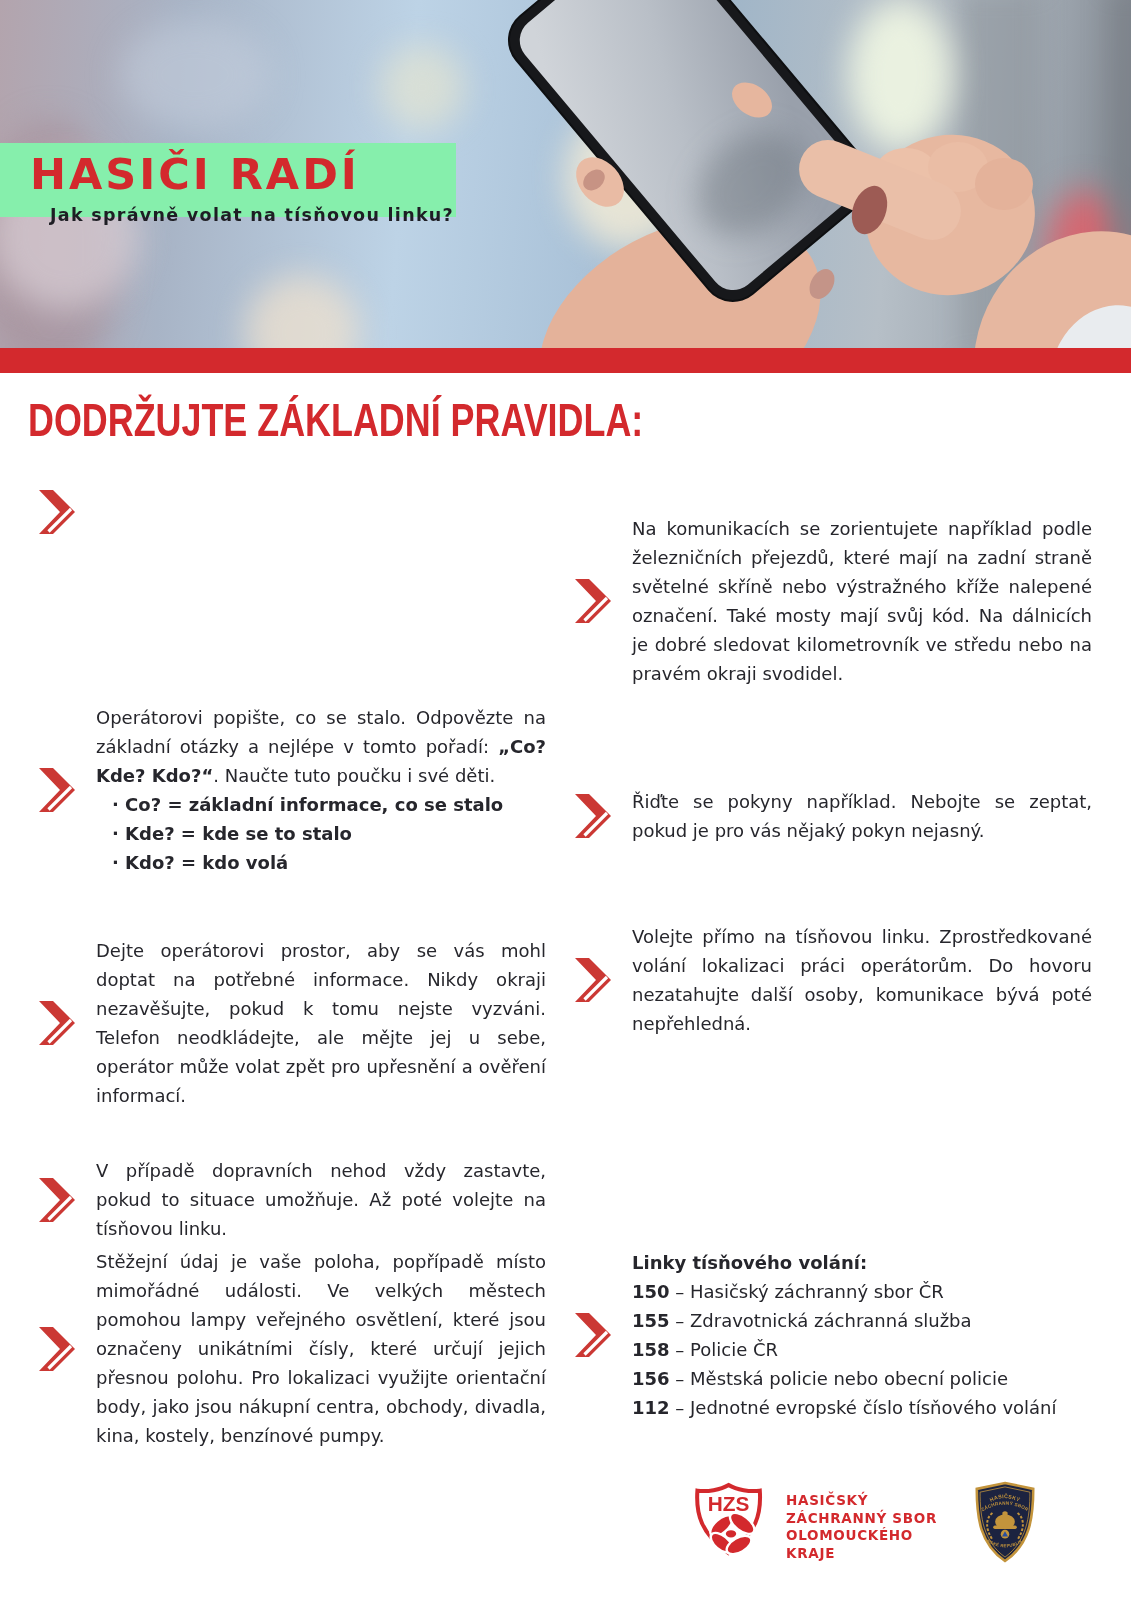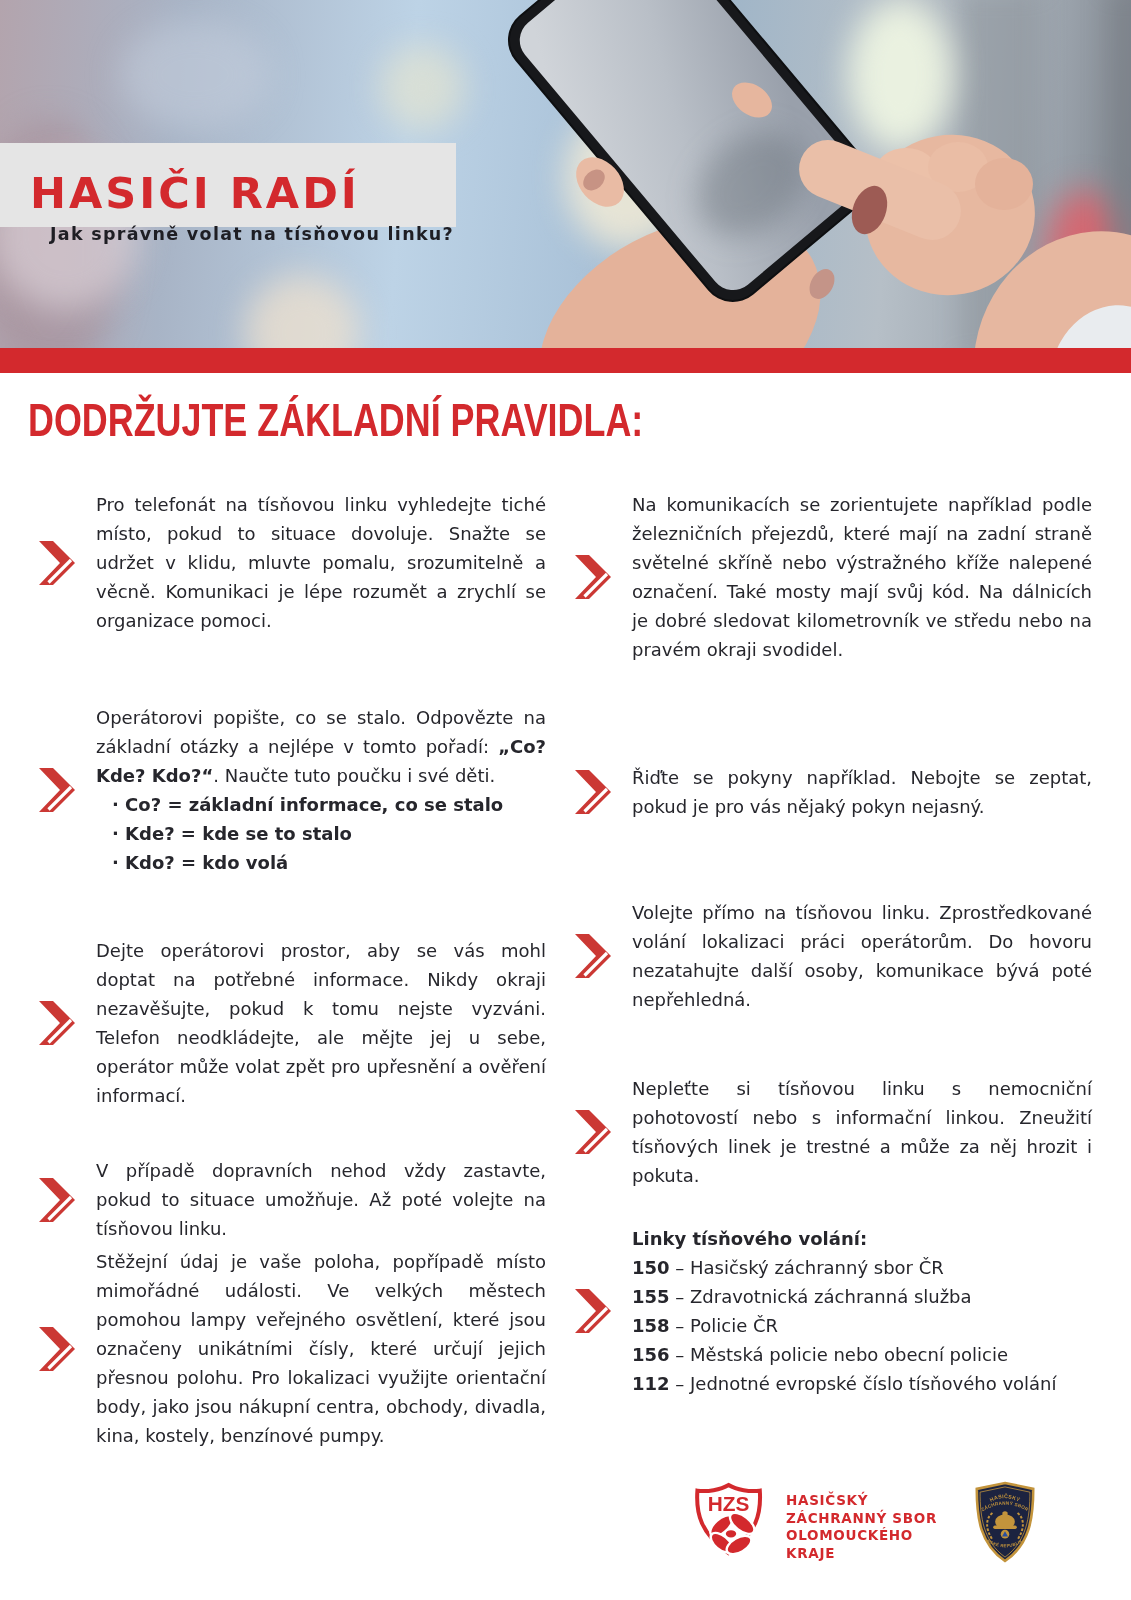--- a/index.html
+++ b/index.html
@@ -12,34 +12,34 @@
   .blob{position:absolute;border-radius:50%;filter:blur(16px);}
   .pillar{position:absolute;filter:blur(12px);}
   .skin{position:absolute;border-radius:50%;}
   .phone{position:absolute;left:590px;top:-70px;width:200px;height:360px;border-radius:30px;
          background:#17181b;transform:rotate(-40deg);box-shadow:0 0 0 2px #0e0f11;}
   .screen{position:absolute;left:9px;top:9px;right:9px;bottom:9px;border-radius:23px;
           background:linear-gradient(115deg,#d0d4d9 8%,#b9bfc7 45%,#99a0ab 82%);}
   .screen-smudge{position:absolute;left:30px;bottom:30px;width:120px;height:90px;border-radius:50%;
           background:rgba(90,96,106,0.35);filter:blur(14px);}
   
-  .title-card{position:absolute;left:0;top:143px;width:456px;height:84px;background:#e5e5e5;
-              padding:28px 0 0 30px;box-sizing:border-box;}
+  .title-card{position:absolute;left:0;top:143px;width:456px;height:74px;background:#86efac;
+              padding:9px 0 0 30px;box-sizing:border-box;}
   .title{font-family:"DejaVu Sans",sans-serif;font-weight:700;font-size:43px;line-height:44px;
          letter-spacing:3px;color:#d3292d;white-space:nowrap;}
   .subtitle{margin-top:9px;font-weight:700;font-size:17.5px;letter-spacing:1.3px;color:#1e1e24;white-space:nowrap;margin-left:20px;}
   
   .accent-bar{position:absolute;left:0;top:348px;width:1131px;height:25px;background:#d3292d;}
   .section-heading{position:absolute;left:28px;top:396px;font-family:"Liberation Sans",sans-serif;
          font-weight:700;font-size:46px;line-height:48px;color:#d3292d;
          transform:scaleX(0.78);transform-origin:left center;white-space:nowrap;letter-spacing:0;}
   
   .rule{position:absolute;display:flex;align-items:center;gap:20px;}
   .rule.l{left:38px;width:508px;}
-  .rule.r{left:574px;width:518px;}
+  .rule.r{left:574px;width:518px;margin-top:24px;}
   .chev{flex:0 0 38px;}
   .txt{flex:1;text-align:justify;font-size:18px;line-height:29px;color:#26262c;}
   .txt b{font-weight:700;}
   .bullets div{text-align:left;font-weight:700;margin-left:16px;}
   .lines div{text-align:left;}
   .lines .wrapline{text-align:justify;}
   .list-heading{font-weight:700;text-align:left;}
   
   .footer-logo{position:absolute;}
   .org-name{position:absolute;left:786px;top:1492px;color:#d3292d;font-weight:700;
@@ -95,21 +95,20 @@
   </div>
 
   <div class="accent-bar"></div>
   <div class="section-heading">DODRŽUJTE ZÁKLADNÍ PRAVIDLA:</div>
 
   <div class="rule l" style="top:490px;">
     <svg class="chev" width="38" height="44" viewBox="0 0 38 44">
       <polygon points="1,0 15,0 37,22 15,44 1,44 22,22" fill="#cb3834"></polygon>
       <line x1="10.5" y1="41.5" x2="33" y2="19" stroke="#ffffff" stroke-width="3.2"></line>
     </svg>
-    <div class="txt">Pro telefonát na tísňovou linku vyhledejte tiché místo, pokud to situace dovoluje. Snažte se udržet v klidu, mluvte pomalu, srozumitelně a věcně. Komunikaci je lépe rozumět a zrychlí se organizace pomoci.</div>
   </div>
 
   <div class="rule l" style="top:703px;">
     <svg class="chev" width="38" height="44" viewBox="0 0 38 44">
       <polygon points="1,0 15,0 37,22 15,44 1,44 22,22" fill="#cb3834"></polygon>
       <line x1="10.5" y1="41.5" x2="33" y2="19" stroke="#ffffff" stroke-width="3.2"></line>
     </svg>
     <div class="txt">
       <span>Operátorovi popište, co se stalo. Odpovězte na základní otázky a nejlépe v tomto pořadí: </span><b>„Co? Kde? Kdo?“</b><span>. Naučte tuto poučku i své děti.</span>
       <div class="bullets">
@@ -161,27 +160,20 @@
   </div>
 
   <div class="rule r" style="top:898px;">
     <svg class="chev" width="38" height="44" viewBox="0 0 38 44">
       <polygon points="1,0 15,0 37,22 15,44 1,44 22,22" fill="#cb3834"></polygon>
       <line x1="10.5" y1="41.5" x2="33" y2="19" stroke="#ffffff" stroke-width="3.2"></line>
     </svg>
     <div class="txt">Volejte přímo na tísňovou linku. Zprostředkované volání lokalizaci práci operátorům. Do hovoru nezatahujte další osoby, komunikace bývá poté nepřehledná.</div>
   </div>
 
-  <div class="rule r" style="top:1074px;">
-    <svg class="chev" width="38" height="44" viewBox="0 0 38 44">
-      <polygon points="1,0 15,0 37,22 15,44 1,44 22,22" fill="#cb3834"></polygon>
-      <line x1="10.5" y1="41.5" x2="33" y2="19" stroke="#ffffff" stroke-width="3.2"></line>
-    </svg>
-    <div class="txt">Nepleťte si tísňovou linku s nemocniční pohotovostí nebo s informační linkou. Zneužití tísňových linek je trestné a může za něj hrozit i pokuta.</div>
-  </div>
 
   <div class="rule r" style="top:1224px;">
     <svg class="chev" width="38" height="44" viewBox="0 0 38 44">
       <polygon points="1,0 15,0 37,22 15,44 1,44 22,22" fill="#cb3834"></polygon>
       <line x1="10.5" y1="41.5" x2="33" y2="19" stroke="#ffffff" stroke-width="3.2"></line>
     </svg>
     <div class="txt lines">
       <div class="list-heading">Linky tísňového volání:</div>
       <div><b>150</b><span> – Hasičský záchranný sbor ČR</span></div>
       <div><b>155</b><span> – Zdravotnická záchranná služba</span></div>

